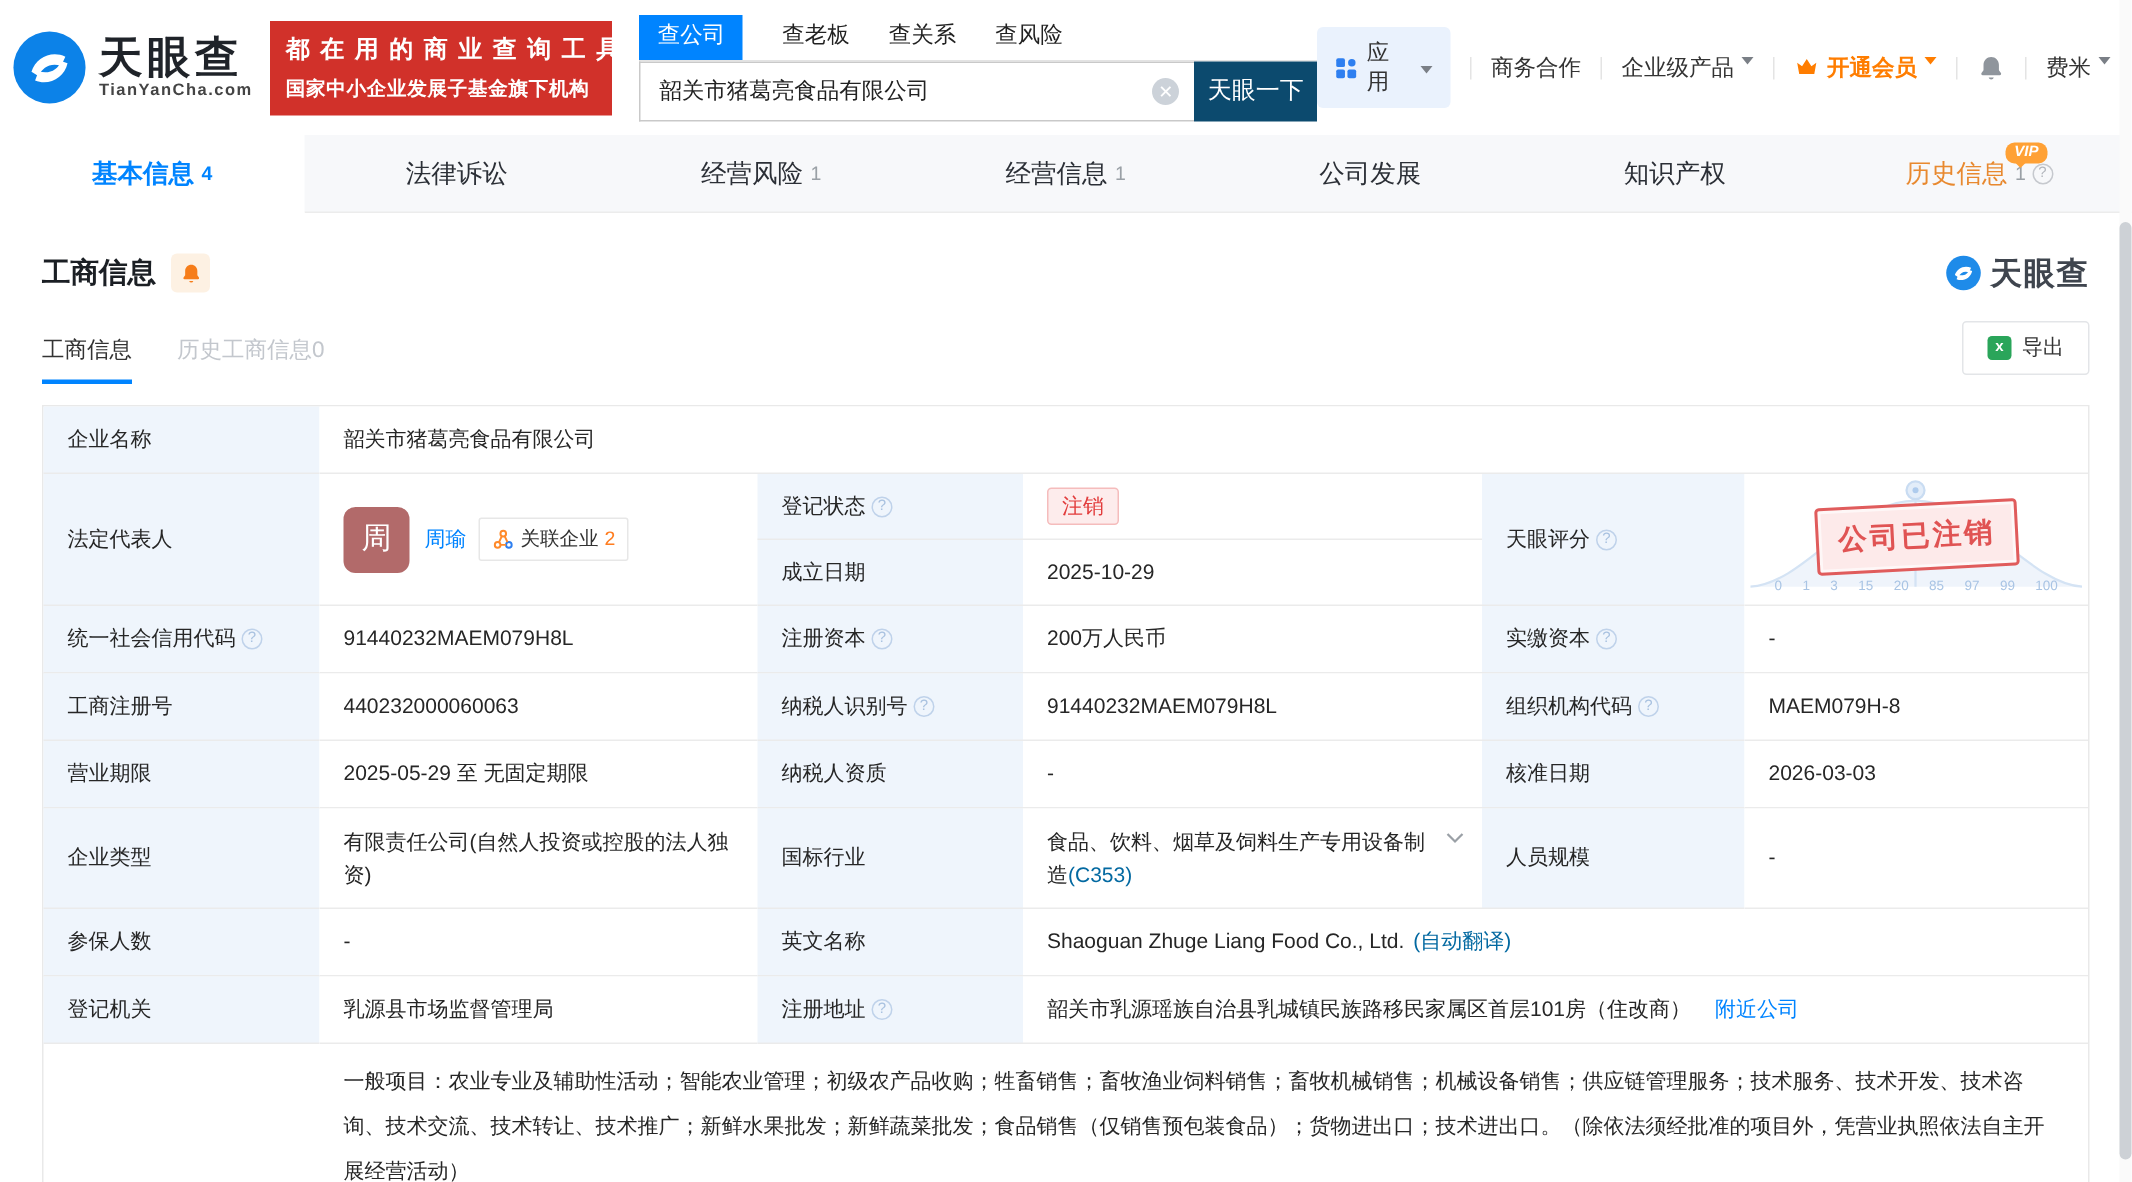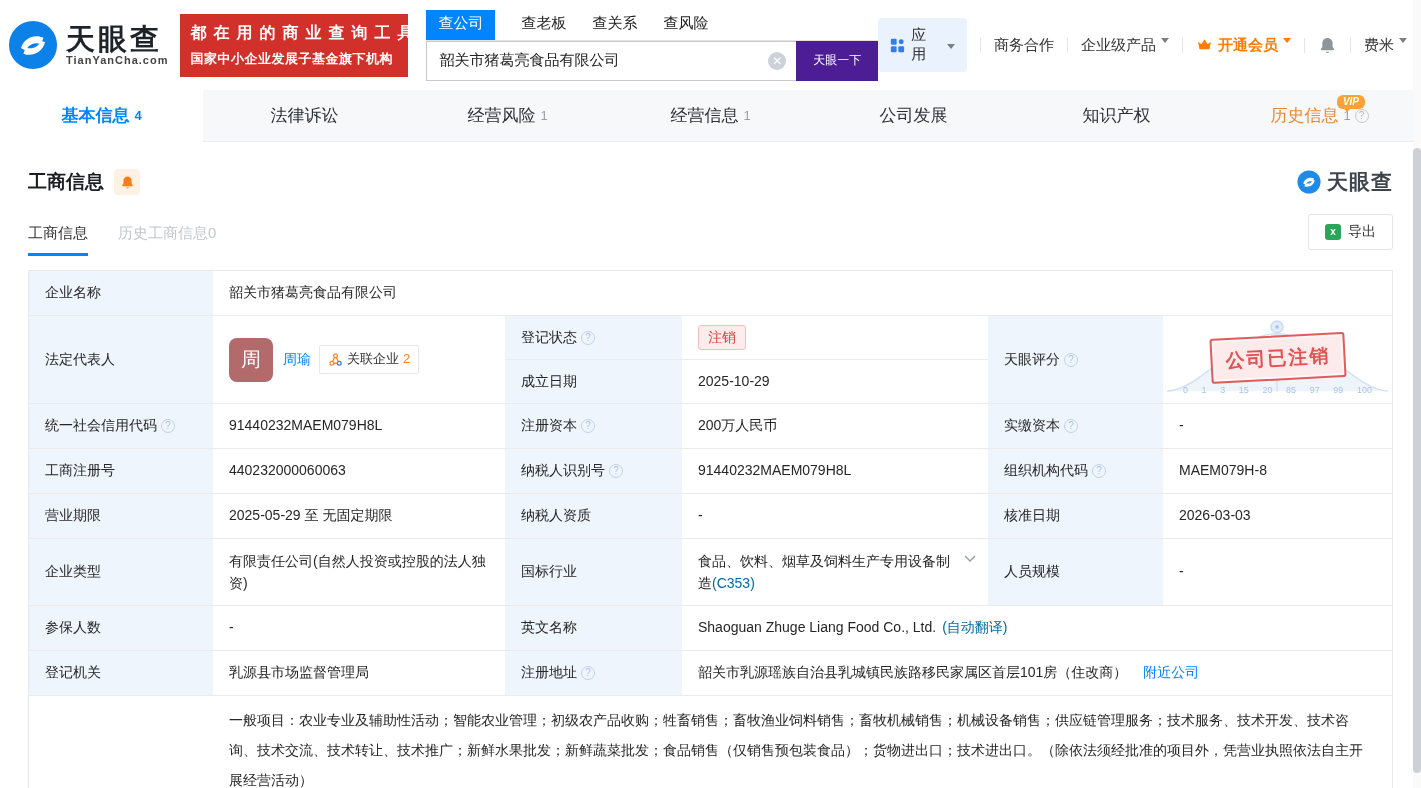--- a/index.html
+++ b/index.html
@@ -16,21 +16,21 @@
   .promo-l1 { font-size:16px; font-weight:bold; letter-spacing:7px; white-space:nowrap; }
   .promo-l2 { font-size:13px; font-weight:bold; letter-spacing:.5px; margin-top:6px; white-space:nowrap; }
   .search { margin-left:18px; width:452px; }
   .search-tabs { display:flex; align-items:flex-end; gap:26px; border-bottom:1px solid #e3e3e3; }
   .stab { font-size:15px; color:#222; padding:4px 0 7px; cursor:pointer; }
   .stab.active { background:#0084ff; color:#fff; padding:4px 12px 7px; }
   .search-bar { display:flex; height:40px; margin-top:0; }
   .search-input-wrap { position:relative; flex:1; }
   .search-input { width:100%; height:40px; border:1px solid #c9c9c9; border-right:none; padding:0 34px 0 12px; font-size:15px; color:#222; outline:none; font-family:inherit; }
   .clear-ic { position:absolute; right:10px; top:11px; width:18px; height:18px; border-radius:50%; background:#ccd2d9; color:#fff; font-size:12px; line-height:18px; text-align:center; cursor:pointer; }
-  .search-btn { width:82px; background:#4c1d95; color:#fff; font-size:12px; border:none; cursor:pointer; font-family:inherit; }
+  .search-btn { width:82px; background:#0c4a6e; color:#fff; font-size:16px; border:none; cursor:pointer; font-family:inherit; }
   .hmenu { margin-left:auto; display:flex; align-items:center; gap:13px; font-size:15px; color:#333; }
   .app-chip { display:flex; align-items:center; gap:6px; background:#eaf2fd; border-radius:4px; padding:8px 12px; cursor:pointer; }
   .sep { width:1px; height:15px; background:#e4e4e4; }
   .menu-item { display:flex; align-items:flex-start; gap:5px; cursor:pointer; white-space:nowrap; }
   .caret { width:0; height:0; border-left:4px solid transparent; border-right:4px solid transparent; border-top:5px solid #7a7f86; margin-top:2px; }
   .caret.orange { border-top-color:#ff7d00; }
   .vip-link { color:#ff7d00; font-weight:bold; }
   .bell-gray { width:19px; height:19px; color:#8f959c; }
   .bell-gray svg, .bell-orange svg { width:100%; height:100%; }
 

